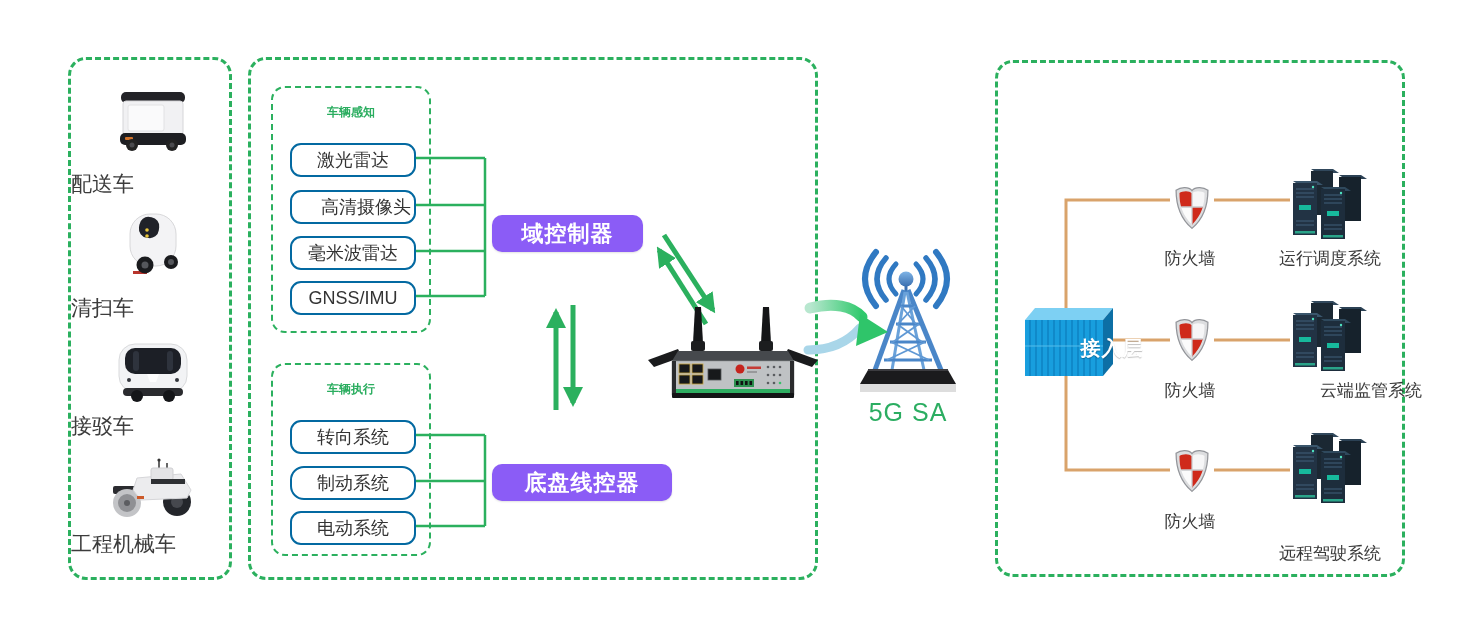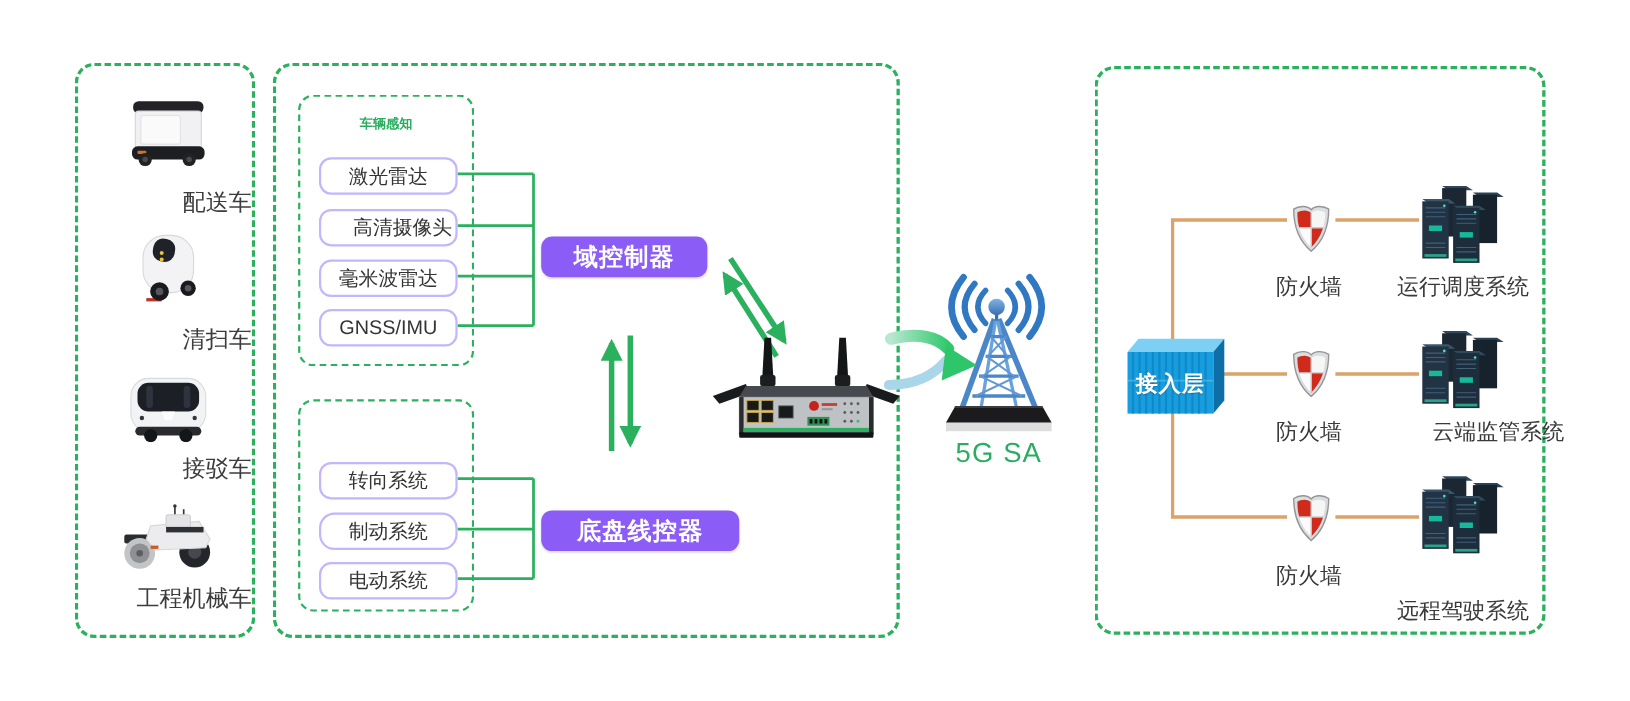--- a/index.html
+++ b/index.html
@@ -2,32 +2,32 @@
 <html><head>
 <meta charset="utf-8">
 <style>
   html,body{margin:0;padding:0;background:#fff;}
   body{font-family:"Liberation Sans","DejaVu Sans",sans-serif;}
   #stage{position:relative;width:1482px;height:637px;background:#fff;overflow:hidden;}
   .abs{position:absolute;}
   .dashed-panel{position:absolute;border:3px dashed #2bb05e;border-radius:18px;box-sizing:border-box;}
   .inner-box{position:absolute;border:2px dashed #2bb05e;border-radius:14px;box-sizing:border-box;}
   .group-title{position:absolute;left:0;right:0;text-align:center;color:#2aad5f;font-weight:bold;font-size:12px;}
-  .sensor-node{position:absolute;left:17px;width:126px;height:34px;background:#fff;border:2px solid #c4b5fd;
+  .sensor-node{position:absolute;left:17px;width:126px;height:34px;background:#fff;border:2px solid #0369a1;
     border-radius:11px;box-sizing:border-box;display:flex;align-items:center;justify-content:center;
     font-size:18px;color:#333;z-index:3;}
   .pill-btn{position:absolute;background:#8b5cf6;border-radius:10px;color:#fff;font-weight:bold;font-size:22px;
     display:flex;align-items:center;justify-content:center;letter-spacing:1px;z-index:4;
     box-shadow:0 1px 2px rgba(0,0,0,0.12);}
-  .veh-label{position:absolute;left:0;width:100%;text-align:right;font-size:21px;color:#3c3c3c;}
+  .veh-label{position:absolute;left:0;width:100%;text-align:left;font-size:21px;color:#3c3c3c;}
   .net-label{position:absolute;text-align:center;font-size:25px;color:#2bad61;letter-spacing:1px;}
-  .side-label{position:absolute;text-align:center;font-size:20px;color:#3a3a3a;}
+  .side-label{position:absolute;text-align:center;font-size:17px;color:#3a3a3a;}
   .al-label{position:absolute;left:2px;top:14px;width:78px;height:56px;display:flex;align-items:center;
     justify-content:center;color:#fff;font-weight:bold;font-size:20px;letter-spacing:1px;
-    text-shadow:0 1px 1px rgba(0,0,0,0.25);z-index:2;}
+    text-shadow:0 1px 1px rgba(0,0,0,0.25);z-index:2;padding-left:48px;}
   svg{display:block;}
 </style>
 </head>
 <body>
 
 <svg width="0" height="0" style="position:absolute" aria-hidden="true">
   <defs>
     <marker id="ah" viewBox="0 0 10 10" refX="8" refY="5" markerWidth="4" markerHeight="4" orient="auto">
       <path d="M0,0 L10,5 L0,10 Z" fill="#2bb05e"></path>
     </marker>
@@ -175,20 +175,21 @@
 
     <div class="inner-box" style="left:20px;top:26px;width:160px;height:247px;">
       <div class="group-title" style="top:16px;">车辆感知</div>
       <div class="sensor-node" style="top:55px;">激光雷达</div>
       <div class="sensor-node" style="top:102px;padding-left:26px;">高清摄像头</div>
       <div class="sensor-node" style="top:148px;">毫米波雷达</div>
       <div class="sensor-node" style="top:193px;">GNSS/IMU</div>
     </div>
 
     <div class="inner-box" style="left:20px;top:303px;width:160px;height:193px;">
+      <div class="group-title" style="top:16px;">车辆执行</div>
       <div class="sensor-node" style="top:55px;">转向系统</div>
       <div class="sensor-node" style="top:101px;border-radius:14px;">制动系统</div>
       <div class="sensor-node" style="top:146px;">电动系统</div>
     </div>
 
     <div class="pill-btn" style="left:241px;top:155px;width:151px;height:37px;">域控制器</div>
     <div class="pill-btn" style="left:241px;top:404px;width:180px;height:37px;">底盘线控器</div>
 
     <svg class="abs" style="left:397px;top:245px;z-index:2;" width="170" height="100" viewBox="0 0 170 100">
       <polygon points="0,55 30,44 34,52 6,62" fill="#1a1b1d"></polygon>

